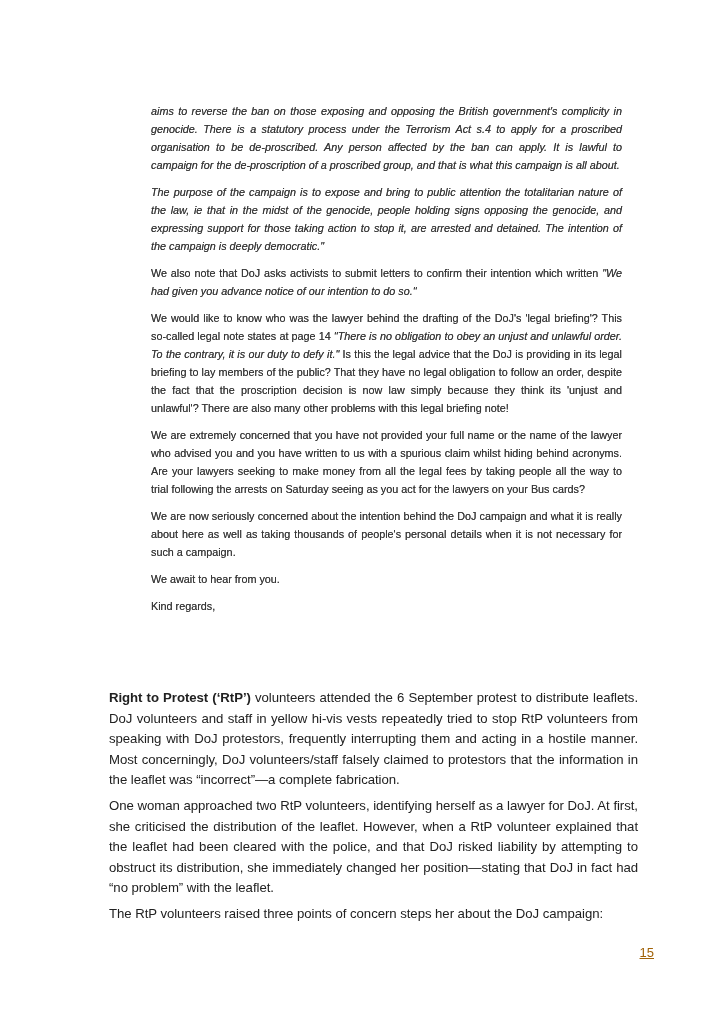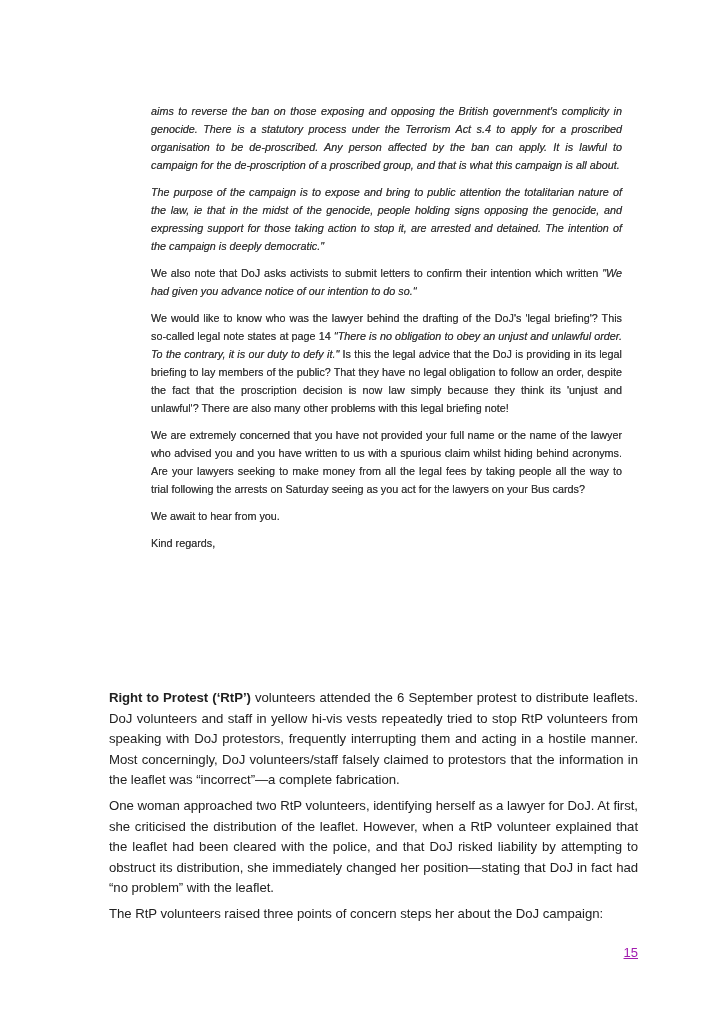--- a/index.html
+++ b/index.html
@@ -43,38 +43,39 @@
     line-height: 20.6px;
     color: #212121;
     text-align: justify;
     letter-spacing: -0.05px;
   }
   .report-body p {
     margin: 0 0 5px 7px;
   }
   .page-number {
     position: absolute;
-    right: 86px;
+    right: 70px;
     top: 945px;
     font-size: 13px;
-    color: #a21caf;
+    color: #a16207;
     text-decoration: underline;
   }
 </style>
 </head>
 <body>
 
 <div class="page">
 
   <section class="letter">
     <p><span class="seg-italic">aims to reverse the ban on those exposing and opposing the British government's complicity in genocide. There is a statutory process under the Terrorism Act s.4 to apply for a proscribed organisation to be de-proscribed. Any person affected by the ban can apply. It is lawful to campaign for the de-proscription of a proscribed group, and that is what this campaign is all about.</span></p>
     <p><span class="seg-italic">The purpose of the campaign is to expose and bring to public attention the totalitarian nature of the law, ie that in the midst of the genocide, people holding signs opposing the genocide, and expressing support for those taking action to stop it, are arrested and detained. The intention of the campaign is deeply democratic."</span></p>
     <p><span class="seg-regular">We also note that DoJ asks activists to submit letters to confirm their intention which written </span><span class="seg-italic">"We had given you advance notice of our intention to do so."</span></p>
     <p><span class="seg-regular">We would like to know who was the lawyer behind the drafting of the DoJ's 'legal briefing'? This so-called legal note states at page 14 </span><span class="seg-italic">"There is no obligation to obey an unjust and unlawful order. To the contrary, it is our duty to defy it."</span><span class="seg-regular"> Is this the legal advice that the DoJ is providing in its legal briefing to lay members of the public? That they have no legal obligation to follow an order, despite the fact that the proscription decision is now law simply because they think its 'unjust and unlawful'? There are also many other problems with this legal briefing note!</span></p>
     <p><span class="seg-regular">We are extremely concerned that you have not provided your full name or the name of the lawyer who advised you and you have written to us with a spurious claim whilst hiding behind acronyms. Are your lawyers seeking to make money from all the legal fees by taking people all the way to trial following the arrests on Saturday seeing as you act for the lawyers on your Bus cards?</span></p>
+    <p><span class="seg-regular">We are now seriously concerned about the intention behind the DoJ campaign and what it is really about here as well as taking thousands of people's personal details when it is not necessary for such a campaign.</span></p>
     <p><span class="seg-regular">We await to hear from you.</span></p>
     <p><span class="seg-regular">Kind regards,</span></p>
   </section>
 
   <section class="report-body">
     <p><span class="seg-bold">Right to Protest (‘RtP’)</span><span class="seg-regular"> volunteers attended the 6 September protest to distribute leaflets. DoJ volunteers and staff in yellow hi-vis vests repeatedly tried to stop RtP volunteers from speaking with DoJ protestors, frequently interrupting them and acting in a hostile manner. Most concerningly, DoJ volunteers/staff falsely claimed to protestors that the information in the leaflet was “incorrect”—a complete fabrication.</span></p>
     <p><span class="seg-regular">One woman approached two RtP volunteers, identifying herself as a lawyer for DoJ. At first, she criticised the distribution of the leaflet. However, when a RtP volunteer explained that the leaflet had been cleared with the police, and that DoJ risked liability by attempting to obstruct its distribution, she immediately changed her position—stating that DoJ in fact had “no problem” with the leaflet.</span></p>
     <p><span class="seg-regular">The RtP volunteers raised three points of concern steps her about the DoJ campaign:</span></p>
   </section>
 

